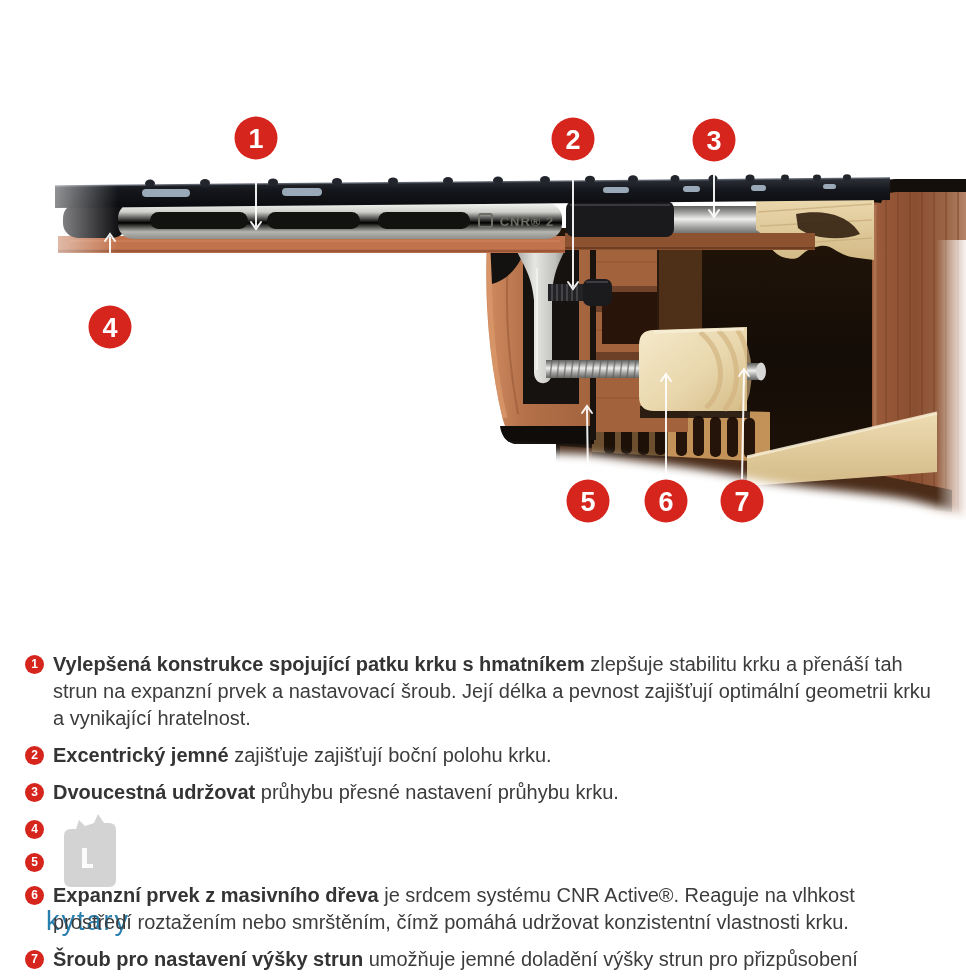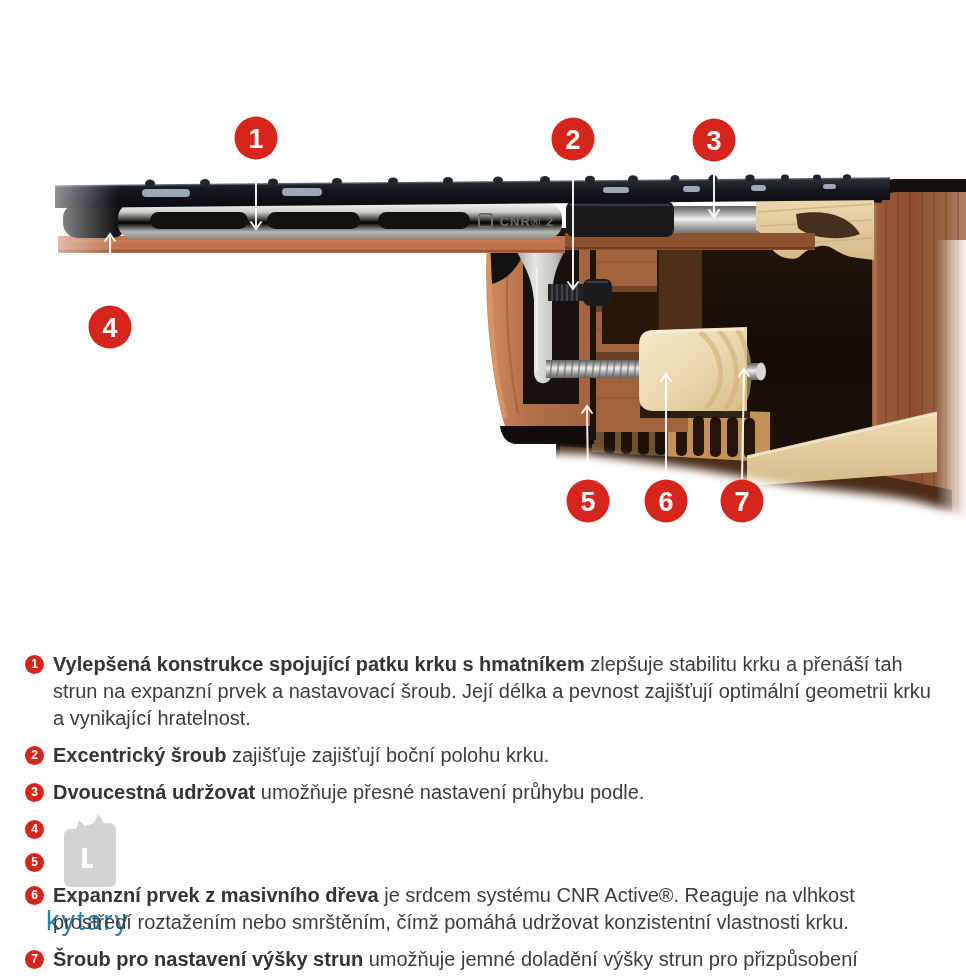--- a/index.html
+++ b/index.html
@@ -343,25 +343,25 @@
     <span class="wm-text">kytary</span>
   </div>
 
   <div id="legend">
     <div class="legend-row">
       <div class="bullet">1</div>
       <div class="legend-text"><span class="lead">Vylepšená konstrukce spojující patku krku s hmatníkem</span> <span>zlepšuje stabilitu krku a přenáší tah strun na expanzní prvek a nastavovací šroub. Její délka a pevnost zajišťují optimální geometrii krku a vynikající hratelnost.</span></div>
     </div>
     <div class="legend-row">
       <div class="bullet">2</div>
-      <div class="legend-text"><span class="lead">Excentrický šroub</span> <span>zajišťuje zajišťují boční polohu krku.</span></div>
+      <div class="legend-text"><span class="lead">Excentrický jemné</span> <span>zajišťuje zajišťují boční polohu krku.</span></div>
     </div>
     <div class="legend-row">
       <div class="bullet">3</div>
-      <div class="legend-text"><span class="lead">Dvoucestná udržovat</span> <span>umožňuje přesné nastavení průhybu podle.</span></div>
+      <div class="legend-text"><span class="lead">Dvoucestná udržovat</span> <span>průhybu přesné nastavení průhybu krku.</span></div>
     </div>
     <div class="legend-row">
       <div class="bullet">4</div>
     </div>
     <div class="legend-row">
       <div class="bullet">5</div>
     </div>
     <div class="legend-row">
       <div class="bullet">6</div>
       <div class="legend-text"><span class="lead">Expanzní prvek z masivního dřeva</span> <span>je srdcem systému CNR Active®. Reaguje na vlhkost prostředí roztažením nebo smrštěním, čímž pomáhá udržovat konzistentní vlastnosti krku.</span></div>

